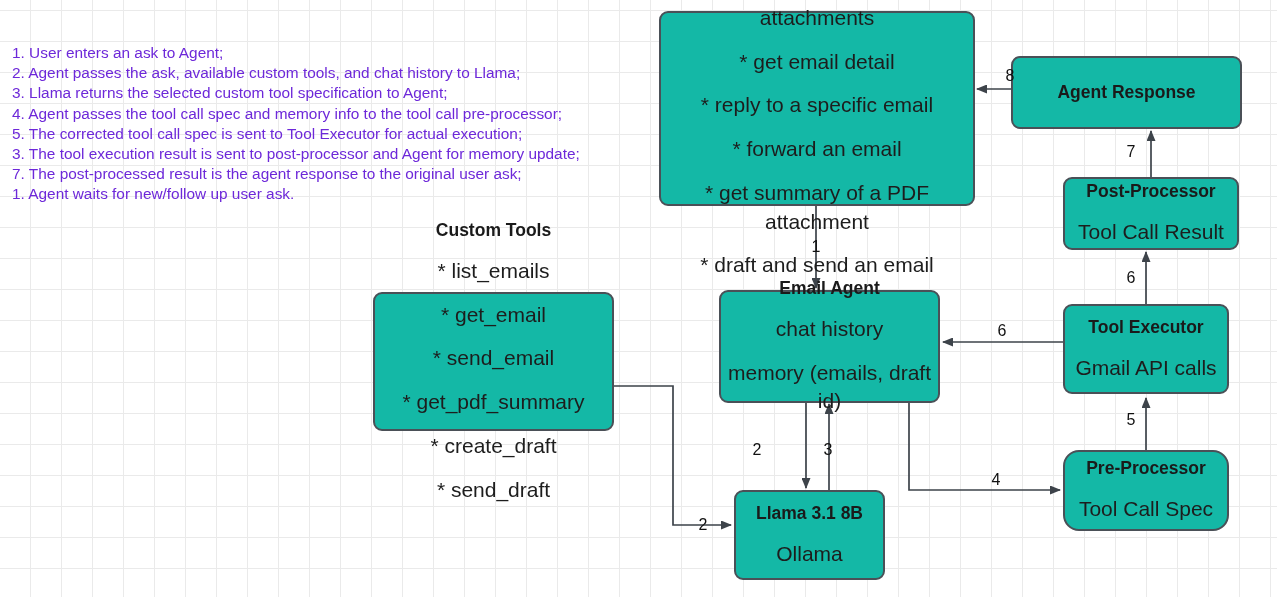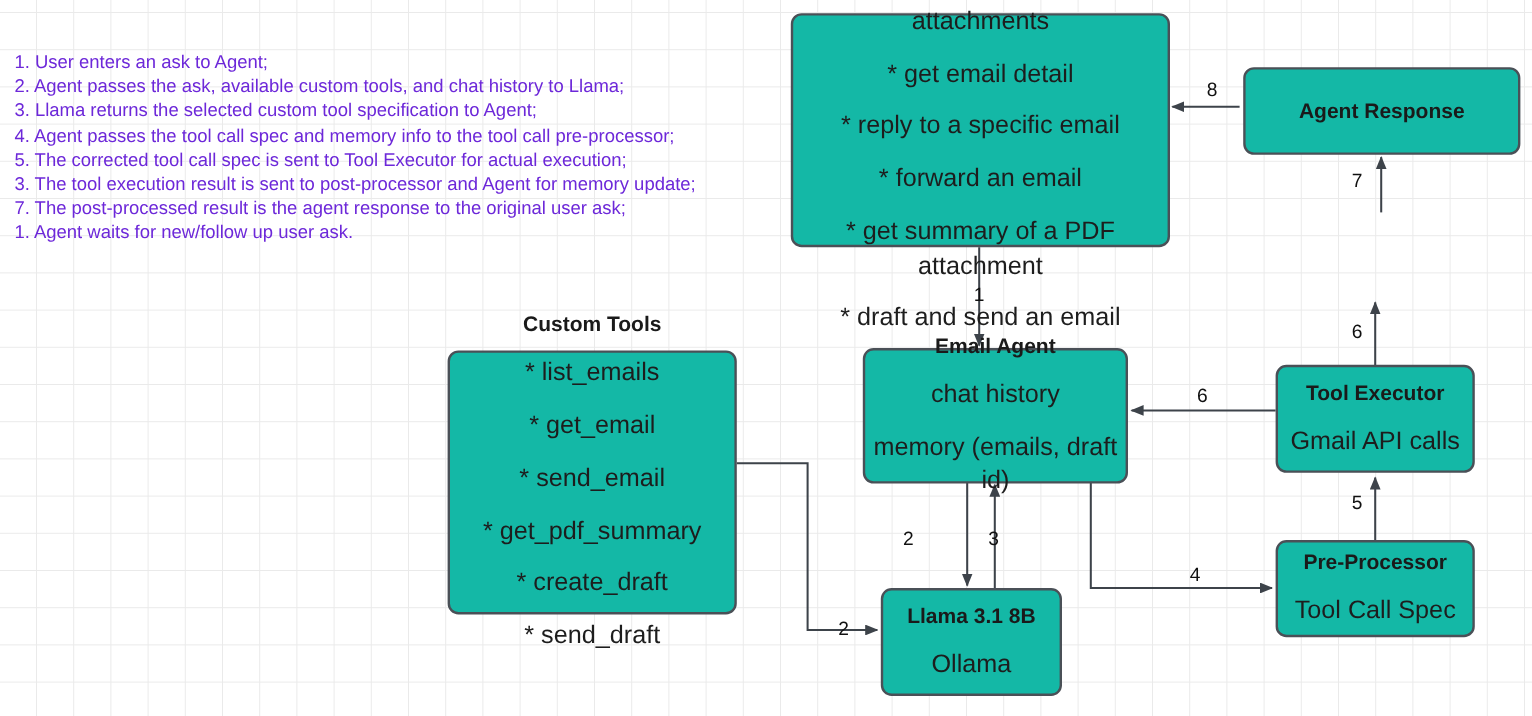--- a/index.html
+++ b/index.html
@@ -70,42 +70,46 @@
   <div class="node" style="left:659px;top:11px;width:316px;height:195px;">
     <div class="ttl">User Ask</div>
     <div class="sub">* search for emails and attachments</div>
     <div class="sub">* get email detail</div>
     <div class="sub">* reply to a specific email</div>
     <div class="sub">* forward an email</div>
     <div class="sub">* get summary of a PDF attachment</div>
     <div class="sub">* draft and send an email</div>
   </div>
 
-  <div class="node" style="left:1036px;top:56px;width:231px;height:73px;">
+  <div class="node" style="left:1011px;top:56px;width:231px;height:73px;">
     <div class="ttl">Agent Response</div>
   </div>
 
+  <div class="node" style="left:1063px;top:177px;width:176px;height:73px;">
+    <div class="ttl">Post-Processor</div>
+    <div class="sub">Tool Call Result</div>
+  </div>
 
   <div class="node" style="left:1063px;top:304px;width:166px;height:90px;">
     <div class="ttl">Tool Executor</div>
     <div class="sub">Gmail API calls</div>
   </div>
 
-  <div class="node" style="left:1063px;top:450px;width:166px;height:81px;">
+  <div class="node" style="left:1063px;top:450px;width:166px;height:81px;border-radius:16px;">
     <div class="ttl">Pre-Processor</div>
     <div class="sub">Tool Call Spec</div>
   </div>
 
   <div class="node" style="left:719px;top:290px;width:221px;height:113px;">
     <div class="ttl">Email Agent</div>
     <div class="sub">chat history</div>
     <div class="sub">memory (emails, draft id)</div>
   </div>
 
-  <div class="node" style="left:373px;top:292px;width:241px;height:220px;">
+  <div class="node" style="left:373px;top:292px;width:241px;height:139px;">
     <div class="ttl">Custom Tools</div>
     <div class="sub">* list_emails</div>
     <div class="sub">* get_email</div>
     <div class="sub">* send_email</div>
     <div class="sub">* get_pdf_summary</div>
     <div class="sub">* create_draft</div>
     <div class="sub">* send_draft</div>
   </div>
 
   <div class="node" style="left:734px;top:490px;width:151px;height:90px;">

